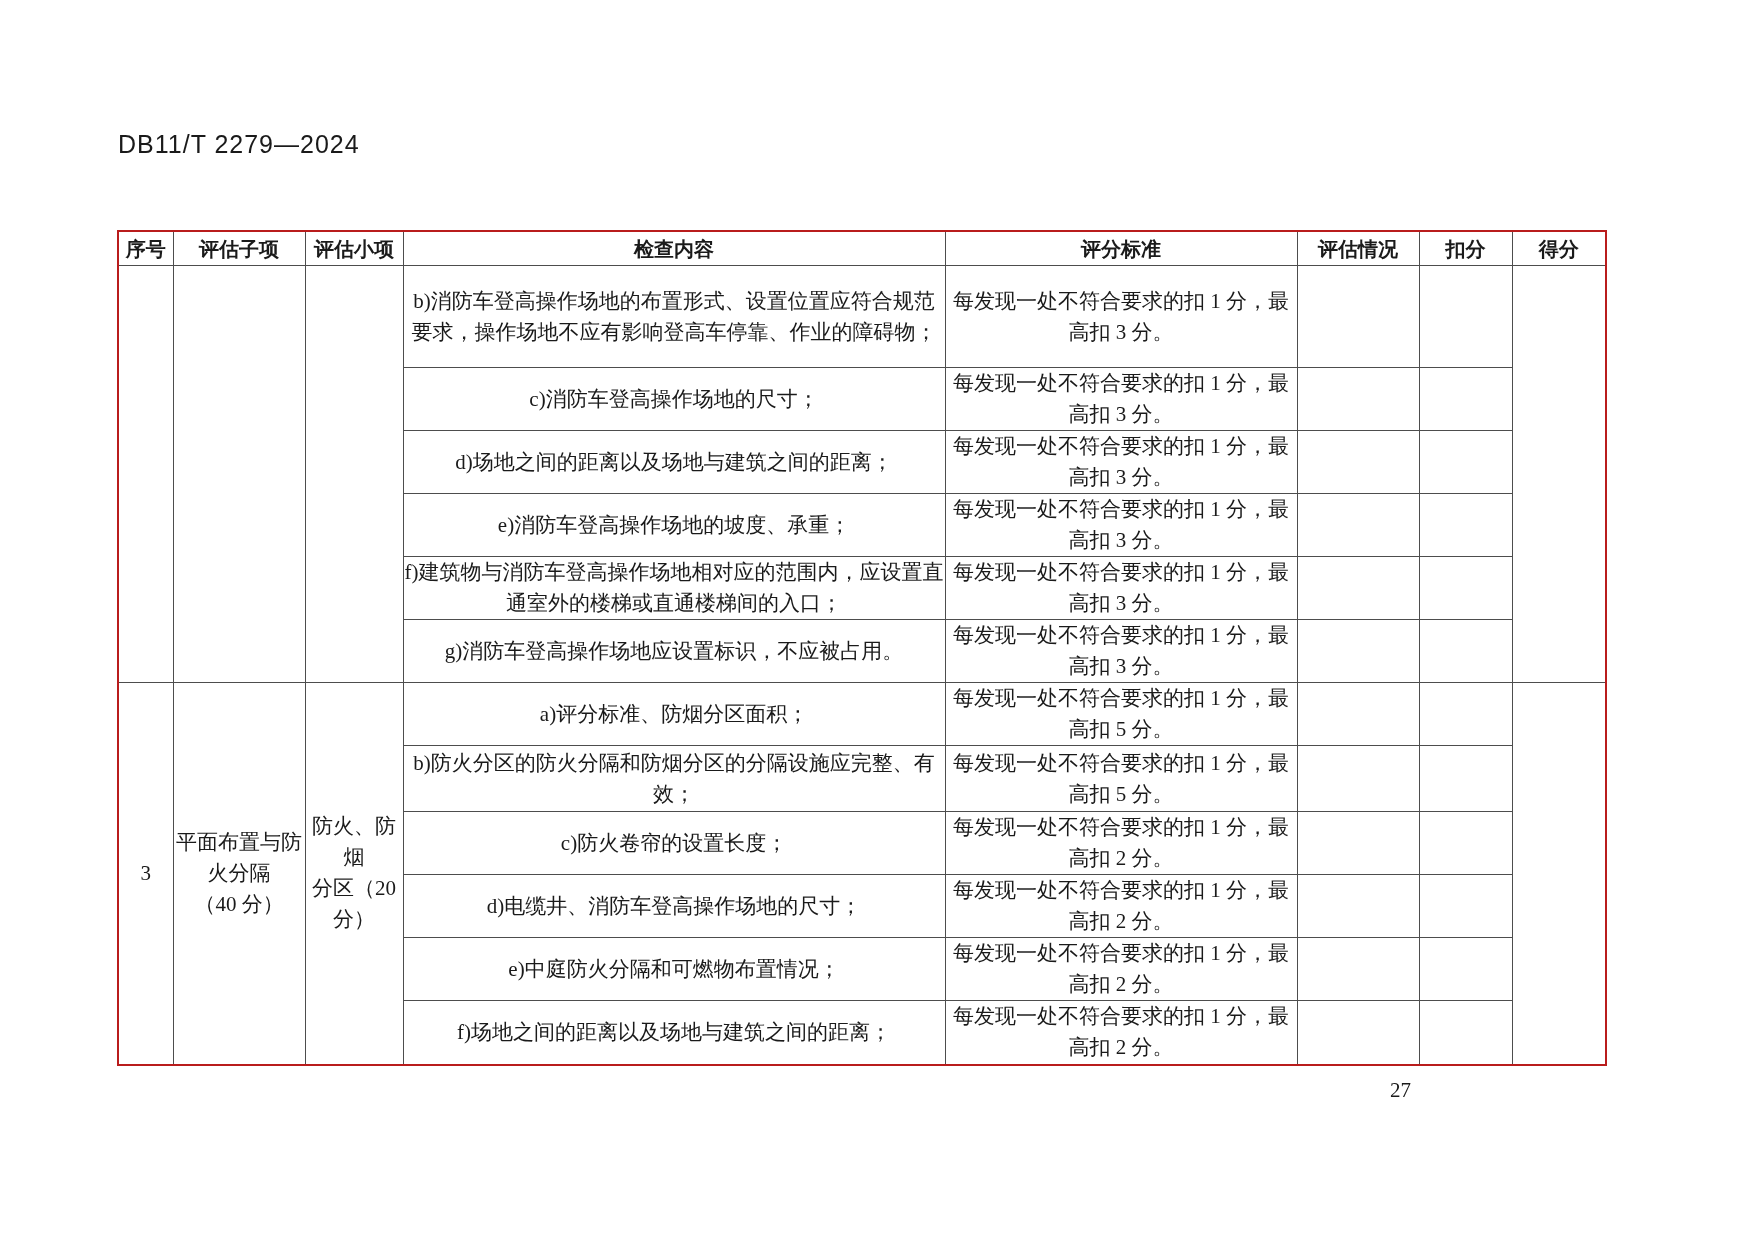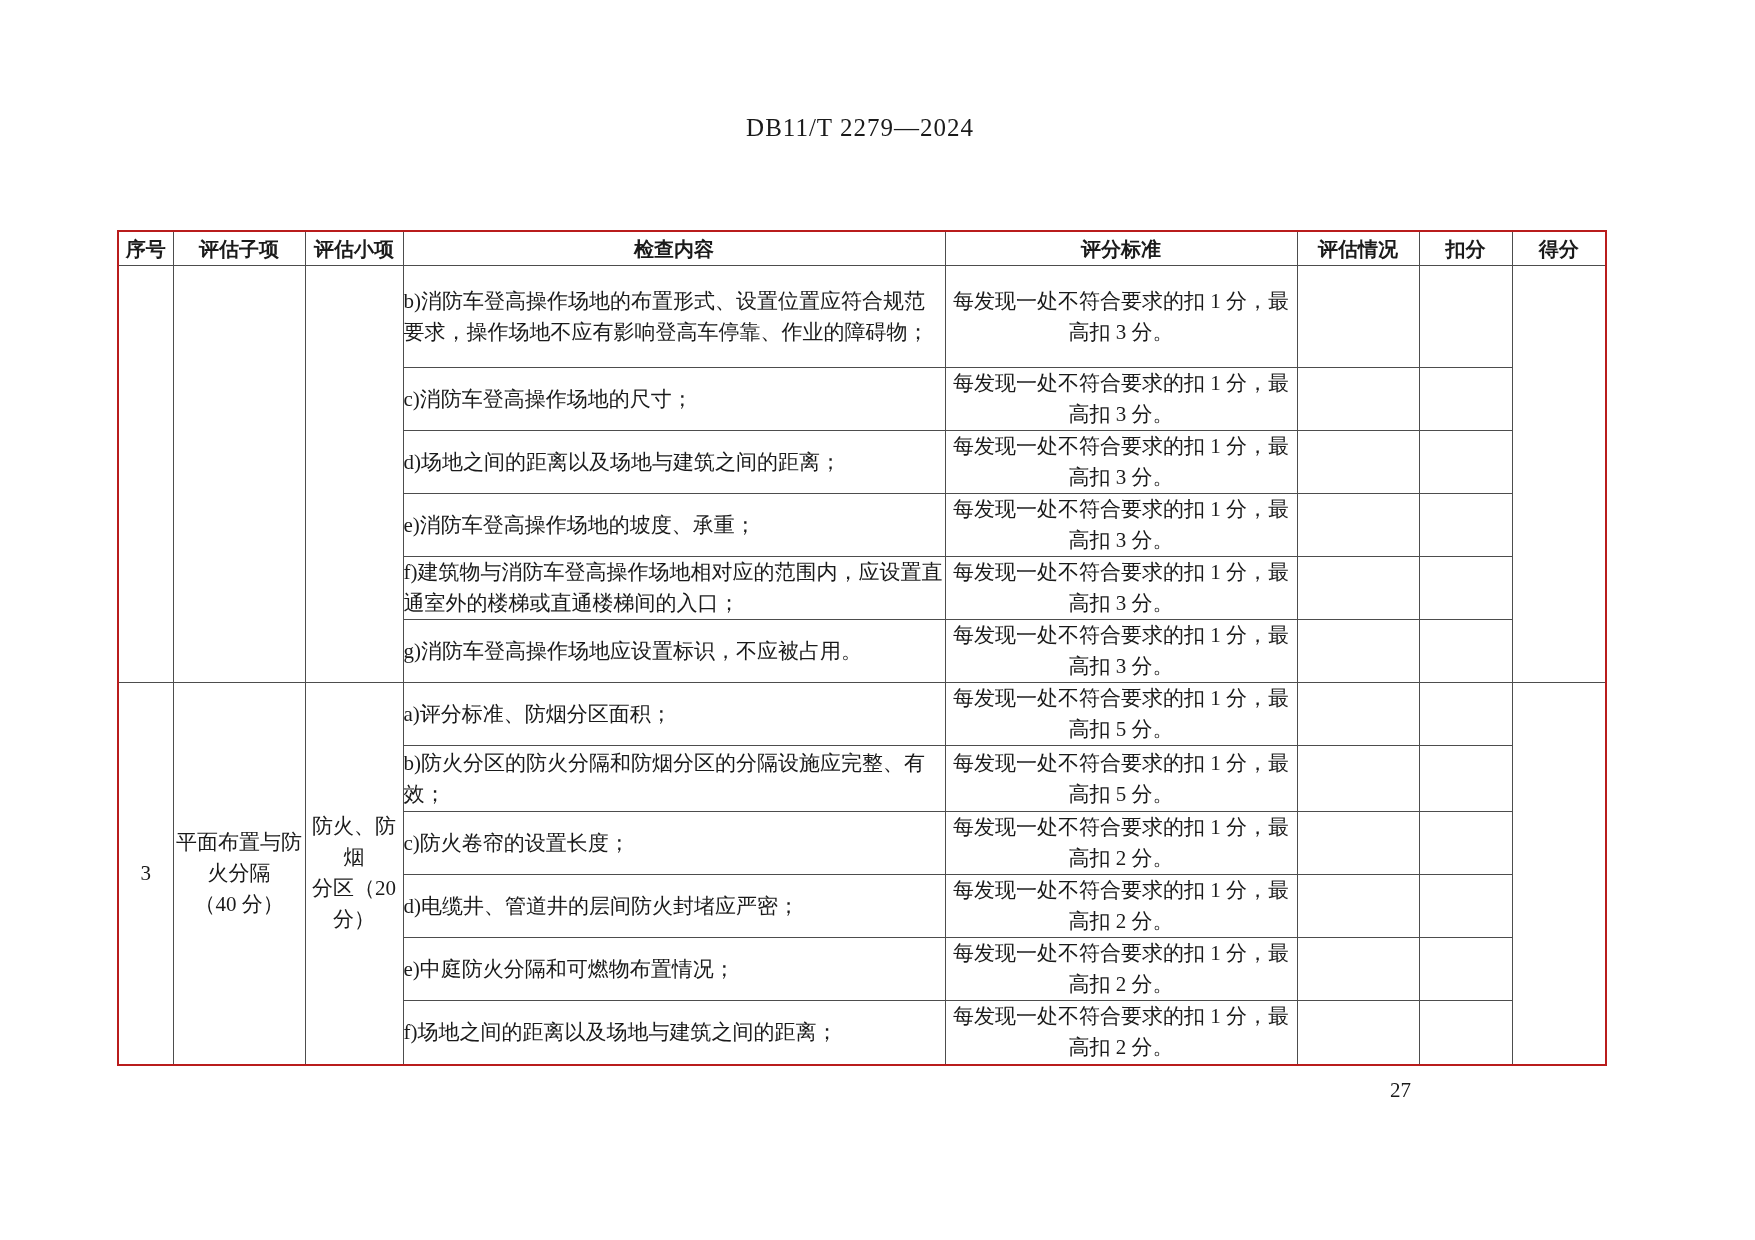--- a/index.html
+++ b/index.html
@@ -11,27 +11,27 @@
     position: relative;
     width: 1755px;
     height: 1240px;
     background: #ffffff;
     font-family: "Liberation Serif", "DejaVu Serif", serif;
     color: #1a1a1a;
     overflow: hidden;
   }
   .doc-number {
     position: absolute;
-    top: 114px;
+    top: 130px;
     left: 118px;
     width: 1484px;
-    text-align: center;
+    text-align: left;
     font-size: 25px;
     letter-spacing: 1px;
-    font-family: Liberation Serif, serif;
+    font-family: Liberation Sans, sans-serif;
   }
   .table-title {
     position: absolute;
     top: 168px;
     left: 118px;
     width: 1484px;
     text-align: center;
     font-size: 23px;
     font-weight: bold;
     font-family: "Liberation Sans", "DejaVu Sans", sans-serif;
@@ -62,21 +62,21 @@
     height: 33px;
     line-height: 20px;
   }
   td.c-center {
     text-align: center;
   }
   td.pre {
     white-space: pre-line;
   }
   td.c-content {
-    text-align: left;
+    text-align: center;
     padding: 4px 8px 4px 10px;
   }
   td.c-score {
     text-align: center;
     padding: 4px 0 4px 8px;
     font-size: 20px;
   }
   .page-number {
     position: absolute;
     top: 1078px;
@@ -178,21 +178,21 @@
         <td></td>
         <td></td>
       </tr>
       <tr style="height:63px">
         <td class="c-content">c)防火卷帘的设置长度；</td>
         <td class="c-score">每发现一处不符合要求的扣 1 分，最高扣 2 分。</td>
         <td></td>
         <td></td>
       </tr>
       <tr style="height:63px">
-        <td class="c-content">d)电缆井、管道井的层间防火封堵应严密；</td>
+        <td class="c-content">d)电缆井、消防车登高操作场地的尺寸；</td>
         <td class="c-score">每发现一处不符合要求的扣 1 分，最高扣 2 分。</td>
         <td></td>
         <td></td>
       </tr>
       <tr style="height:63px">
         <td class="c-content">e)中庭防火分隔和可燃物布置情况；</td>
         <td class="c-score">每发现一处不符合要求的扣 1 分，最高扣 2 分。</td>
         <td></td>
         <td></td>
       </tr>

